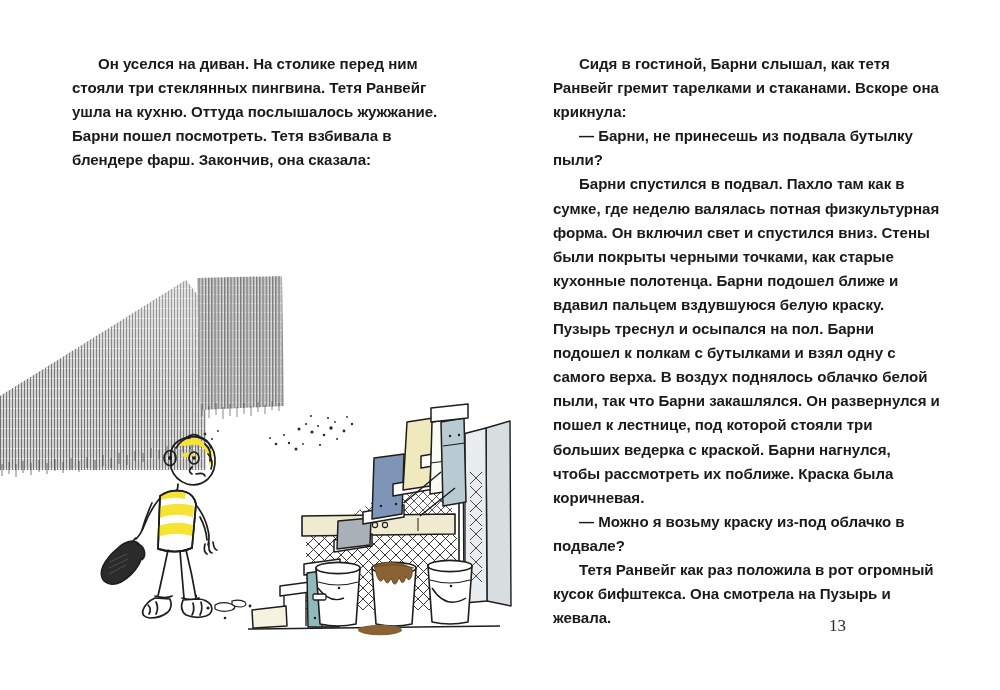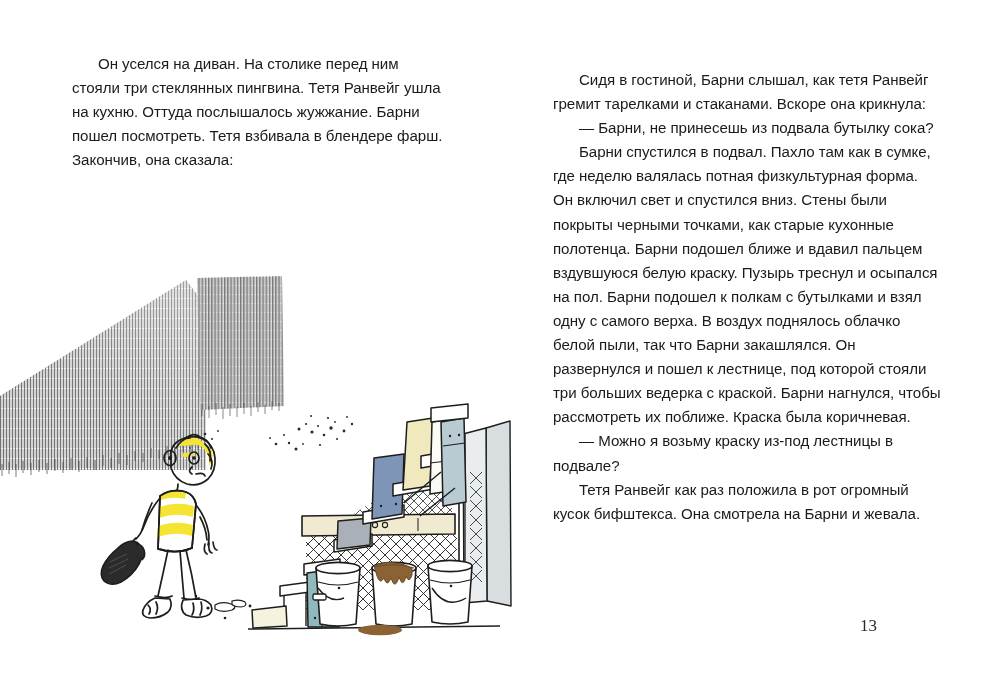--- a/index.html
+++ b/index.html
@@ -16,29 +16,30 @@
   }
   
   .col{
     position:absolute;
     font-family:"Liberation Sans", sans-serif;
     font-size:15.1px;
     line-height:24.1px;
     color:#1a1a1a;
     text-align:left;
     letter-spacing:-0.05px;
+    font-weight:bold;
   }
   .col-left{ left:72px; top:52px; width:378px; }
-  .col-right{ left:553px; top:52px; width:388px;margin-top:16px; }
+  .col-right{ left:553px; top:52px; width:388px; }
   .col p{ margin:0; }
   .col p.ind{ text-indent:26px; }
 
   .folio{
     position:absolute;
-    left:860px;top:616px;
+    left:829px;top:616px;
     width:60px;
     font-family:"Liberation Serif", serif;
     font-size:17px;
     color:#2a2a2a;
     text-align:left;
   }
 
   
   .illus{
     position:absolute;
@@ -51,24 +52,24 @@
 <body>
 
 <div class="page">
 
   <div class="col col-left">
     <p class="ind">Он уселся на диван. На столике перед ним стояли три стеклянных пингвина. Тетя Ранвейг ушла на кухню. Оттуда послышалось жужжание. Барни пошел посмотреть. Тетя взбивала в блендере фарш. Закончив, она сказала:</p>
   </div>
 
   <div class="col col-right">
     <p class="ind">Сидя в гостиной, Барни слышал, как тетя Ранвейг гремит тарелками и стаканами. Вскоре она крикнула:</p>
-    <p class="ind">— Барни, не принесешь из подвала бутылку сока?</p>
+    <p class="ind">— Барни, не принесешь из подвала бутылку пыли?</p>
     <p class="ind">Барни спустился в подвал. Пахло там как в сумке, где неделю валялась потная физкультурная форма. Он включил свет и спустился вниз. Стены были покрыты черными точками, как старые кухонные полотенца. Барни подошел ближе и вдавил пальцем вздувшуюся белую краску. Пузырь треснул и осыпался на пол. Барни подошел к полкам с бутылками и взял одну с самого верха. В воздух поднялось облачко белой пыли, так что Барни закашлялся. Он развернулся и пошел к лестнице, под которой стояли три больших ведерка с краской. Барни нагнулся, чтобы рассмотреть их поближе. Краска была коричневая.</p>
-    <p class="ind">— Можно я возьму краску из-под лестницы в подвале?</p>
-    <p class="ind">Тетя Ранвейг как раз положила в рот огромный кусок бифштекса. Она смотрела на Барни и жевала.</p>
+    <p class="ind">— Можно я возьму краску из-под облачко в подвале?</p>
+    <p class="ind">Тетя Ранвейг как раз положила в рот огромный кусок бифштекса. Она смотрела на Пузырь и жевала.</p>
   </div>
 
   <div class="folio">13</div>
 
   <div class="illus">
     <svg width="530" height="380" viewBox="0 0 530 380" xmlns="http://www.w3.org/2000/svg">
       <defs>
 
         <pattern id="vhatch" width="3" height="10" patternUnits="userSpaceOnUse">
           <rect width="3" height="10" fill="#ffffff"></rect>

